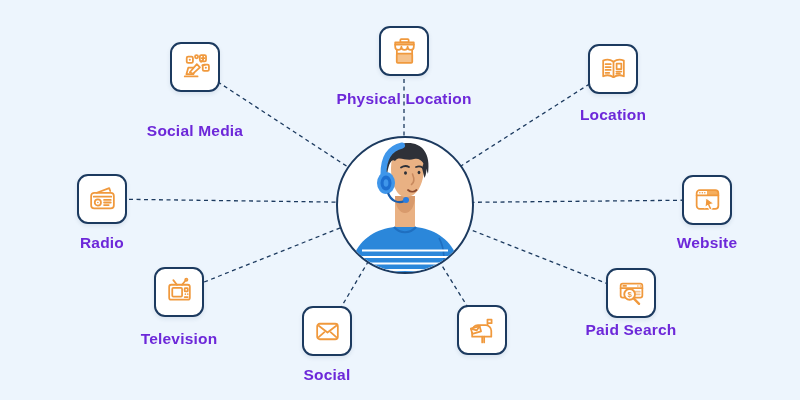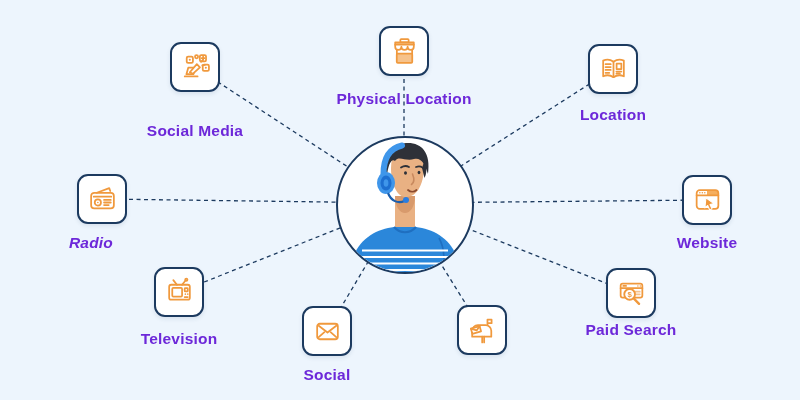--- a/index.html
+++ b/index.html
@@ -101,21 +101,21 @@
       <g class="ic">
         <path d="M9.5 8.5 L21.5 4 l1 2.8"></path>
         <rect x="4" y="8.5" width="22" height="15" rx="3"></rect>
         <path d="M6.5 12.3 h17"></path>
         <circle cx="10.5" cy="17.9" r="3"></circle>
         <circle cx="10.5" cy="17.9" r="0.8" fill="#f0993d" stroke="none"></circle>
         <path d="M16.5 15.4 h6.5 M16.5 17.9 h6.5 M16.5 20.4 h4.5"></path>
       </g>
     </svg>
   </div>
-  <div class="node-label" style="left:1px;top:234px;font-style:italic;">Radio</div>
+  <div class="node-label" style="left:12px;top:234px;">Radio</div>
 
   <div class="node-box" style="left:682px;top:175px;">
     <svg viewBox="0 0 30 30">
       <g class="ic">
         <path d="M14.5 5 h8 a3 3 0 0 1 3 3 v2 h-11 z" fill="#f5ae5e" stroke="none"></path>
         <rect x="4.5" y="5" width="21" height="18" rx="3"></rect>
         <path d="M4.5 10 h21"></path>
         <circle cx="7.6" cy="7.5" r="0.75" fill="#f0993d" stroke="none"></circle>
         <circle cx="10" cy="7.5" r="0.75" fill="#f0993d" stroke="none"></circle>
         <circle cx="12.4" cy="7.5" r="0.75" fill="#f0993d" stroke="none"></circle>

